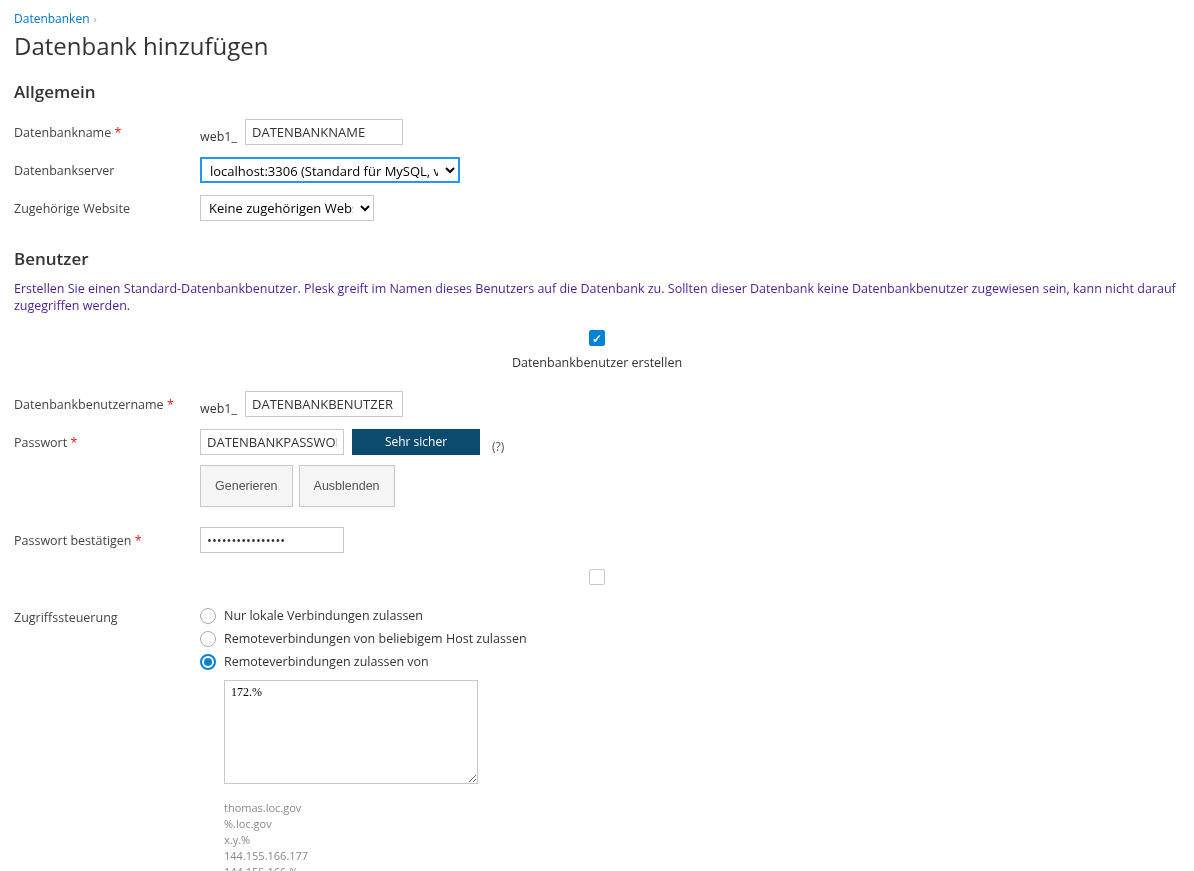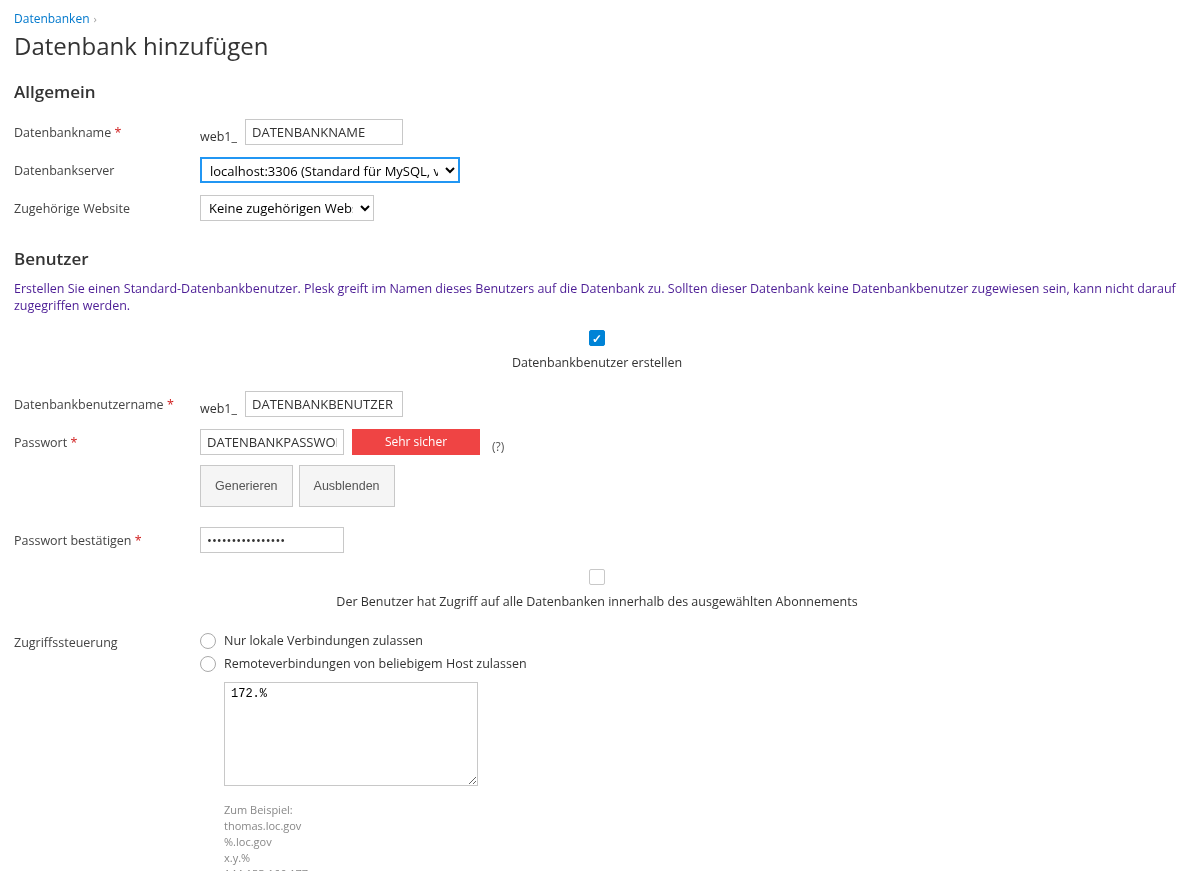--- a/index.html
+++ b/index.html
@@ -89,21 +89,21 @@
   }
   .checkbox.checked {
     background: #0083d6;
     border-color: #0083d6;
   }
   .checkbox.checked::after {
     content: "✓"; color: #fff; font-size: 12px; font-weight: bold;
   }
   .pwd-strength {
     height: 26px; line-height: 26px;
-    background: #ef4444;
+    background: #0c4a6e;
     color: #fff;
     font-size: 12px;
     text-align: center;
     width: 128px;
     margin-left: 4px;
   }
   .help-link { margin-left: 8px; font-size: 12px; color: #555; }
   .btn-minor {
     height: 42px;
     padding: 0 14px;
@@ -127,21 +127,21 @@
   }
   .radio.checked { border: 2px solid #0083d6; }
   .radio.checked::after {
     content: ""; width: 8px; height: 8px; border-radius: 50%; background: #0083d6;
   }
   textarea.hosts {
     width: 254px; height: 104px;
     border: 1px solid #c8c8c8;
     padding: 4px 6px;
     font-size: 12px;
-    font-family: Liberation Mono, monospace;
+    font-family: Liberation Serif, serif;
     resize: both;
     margin-left: 24px;
     margin-top: 4px;
   }
   .hint-block {
     margin-left: 24px;
     margin-top: 10px;
     font-size: 11px;
     color: #888;
     line-height: 1.45;
@@ -229,38 +229,40 @@
   <div class="form-label">
     <span>Passwort bestätigen</span> <span class="req">*</span>
   </div>
   <div class="form-ctrl">
     <input type="text" class="pwd-field" value="••••••••••••••••" style="">
   </div>
 </div>
 
 <div class="checkbox-row" style="padding-top:10px;padding-bottom:16px;">
   <span class="checkbox"></span>
-  <span>Der Benutzer hat Zugriff auf alle Datenbanken innerhalb des ausgewählten Abonnements</span>
 </div>
 
 <div class="form-row" style="align-items:flex-start;">
   <div class="form-label" style="padding-top:2px;">Zugriffssteuerung</div>
   <div class="form-ctrl">
     <div class="radio-group">
       <div class="radio-item">
         <span class="radio"></span>
         <span>Nur lokale Verbindungen zulassen</span>
       </div>
       <div class="radio-item">
         <span class="radio"></span>
         <span>Remoteverbindungen von beliebigem Host zulassen</span>
       </div>
+      <div class="radio-item">
+        <span class="radio checked"></span>
+        <span>Remoteverbindungen zulassen von</span>
+      </div>
       <textarea class="hosts" style="">172.%</textarea>
       <div class="hint-block">
-        <div>Zum Beispiel:</div>
         <div id="example-lines" style="white-space:pre-line;">thomas.loc.gov
 %.loc.gov
 x.y.%
 144.155.166.177
 144.155.166.%
 144.155.166.0/255.255.255.0</div>
       </div>
 
     </div>
   </div>

